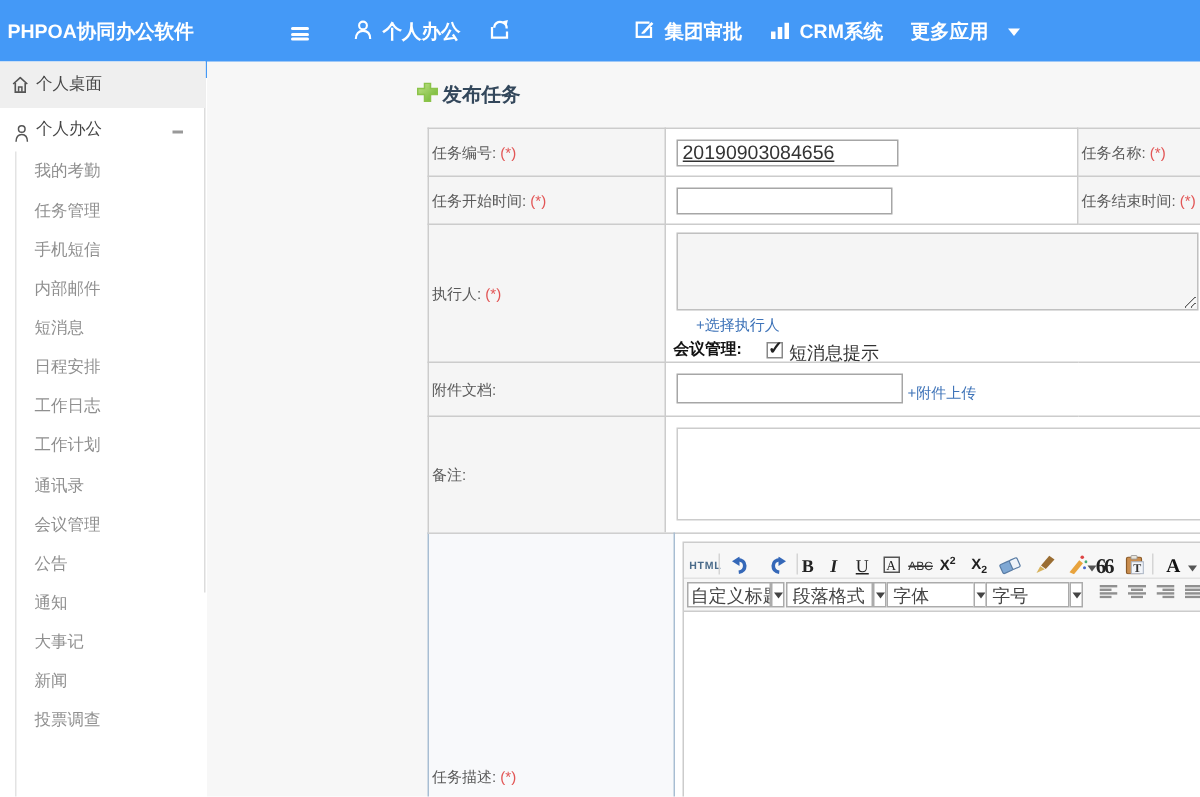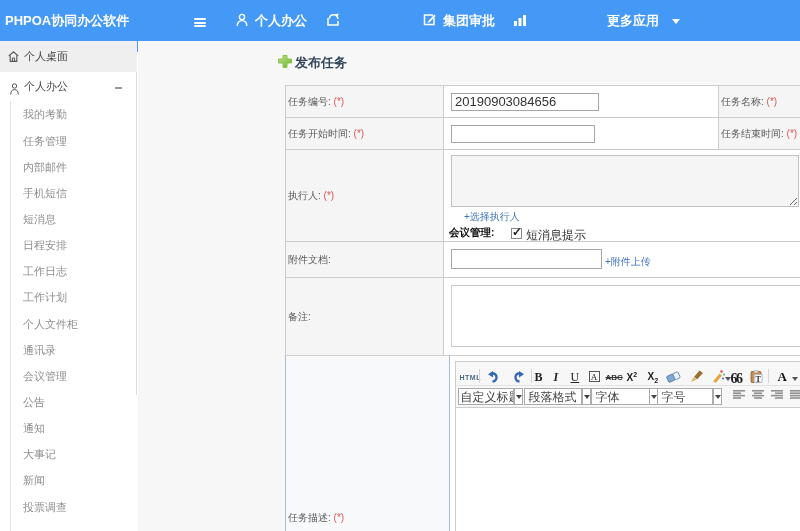--- a/index.html
+++ b/index.html
@@ -55,20 +55,21 @@
   <svg class="nicon" style="left:423px" width="13" height="13" viewBox="0 0 13 13">
       <path d="M10 2 L1.5 2 L1.5 11.5 L11 11.5 L11 5" fill="none" stroke="#fff" stroke-width="1.5"></path>
       <path d="M5 8.5 L11.3 1.6 L12.6 2.9 L6.6 9.3 L4.6 9.7 Z" fill="#fff"></path>
     </svg>
   <span class="nav" style="left:443px">集团审批</span>
   <svg class="nicon" style="left:514px;top:15px" width="13" height="11" viewBox="0 0 13 11">
       <rect x="0" y="6" width="3" height="5" fill="#fff"></rect>
       <rect x="4.5" y="3" width="3" height="8" fill="#fff"></rect>
       <rect x="9" y="0" width="3" height="11" fill="#fff"></rect>
     </svg>
+  <span class="nav" style="left:533px">CRM系统</span>
   <span class="nav" style="left:607px">更多应用</span>
   <div id="caret"></div>
 </div>
 <div id="side">
   <div style="position:absolute;left:0;top:0;width:137px;height:31px;background:#efefef">
     <svg style="position:absolute;left:8px;top:10px" width="11" height="11" viewBox="0 0 11 11">
         <path d="M0.8 5 L5.5 0.8 L10.2 5" fill="none" stroke="#555" stroke-width="1.1"></path>
         <path d="M2.2 4.4 L2.2 10.4 L8.8 10.4 L8.8 4.4" fill="none" stroke="#555" stroke-width="1.1"></path>
         <path d="M4.4 10.2 L4.4 7 L6.6 7 L6.6 10.2" fill="none" stroke="#555" stroke-width="1"></path>
       </svg>
@@ -79,27 +80,26 @@
         <circle cx="4.5" cy="3" r="2.2" fill="none" stroke="#555" stroke-width="1"></circle>
         <path d="M0.7 11.5 C0.7 8.2 2.2 6.6 4.5 6.6 C6.8 6.6 8.3 8.2 8.3 11.5" fill="none" stroke="#555" stroke-width="1"></path>
       </svg>
     <span style="position:absolute;left:24px;top:0;line-height:29px;font-size:11px;color:#454545">个人办公</span>
     <div style="position:absolute;left:115px;top:15px;width:7px;height:1.5px;background:#999"></div>
   </div>
   <div style="position:absolute;left:10px;top:60px;width:1px;height:430px;background:#e3e3e3"></div>
   <div class="sub">
     <div class="si">我的考勤</div>
     <div class="si">任务管理</div>
+    <div class="si">手机短信</div>
     <div class="si">内部邮件</div>
-    <div class="si">手机短信</div>
     <div class="si">短消息</div>
     <div class="si">日程安排</div>
     <div class="si">工作日志</div>
     <div class="si">工作计划</div>
-    <div class="si">个人文件柜</div>
     <div class="si">通讯录</div>
     <div class="si">会议管理</div>
     <div class="si">公告</div>
     <div class="si">通知</div>
     <div class="si">大事记</div>
     <div class="si">新闻</div>
     <div class="si">投票调查</div>
   </div>
 </div>
 <div id="main">
@@ -110,21 +110,21 @@
           <stop offset="1" stop-color="#6cb52d"></stop>
         </linearGradient>
       </defs>
       <path d="M5 0.5 L9 0.5 L9 4 L13.5 4 L13.5 8 L9 8 L9 12.5 L5 12.5 L5 8 L0.5 8 L0.5 4 L5 4 Z" fill="url(#pg)" stroke="#8bc34a" stroke-width="1"></path>
     </svg>
   <div id="title">发布任务</div>
   <table>
     <tbody>
         <tr style="height:32px">
       <td class="lab">任务编号: <span class="red">(*)</span></td>
-      <td class="inp" style="width:275px"><input class="tx" style="width: 148px;" value="20190903084656"></td>
+      <td class="inp" style="width:275px"><input class="tx" style="width: 148px; text-decoration: underline;" value="20190903084656"></td>
       <td class="lab">任务名称: <span class="red">(*)</span></td>
 
     </tr>
     <tr style="height:32px">
       <td class="lab">任务开始时间: <span class="red">(*)</span></td>
       <td class="inp"><input class="tx" style="width: 144px;"></td>
       <td class="lab">任务结束时间: <span class="red">(*)</span></td>
 
     </tr>
     <tr style="height:92px">
@@ -176,21 +176,21 @@
                 </svg>
             <svg class="tico" style="left:57px;top:9px" width="12" height="12" viewBox="0 0 12 12">
                   <path d="M7.5 2.2 Q2.5 2.2 2.5 6.2 Q2.5 10 6.5 10.5" fill="none" stroke="#3568b8" stroke-width="2.4"></path>
                   <path d="M6 0 L11 3.2 L6 6.4 Z" fill="#3568b8"></path>
                 </svg>
             <i class="tsep" style="left:75px"></i>
             <span class="ted" style="left:79px;top:8px;font-family:'Liberation Serif',serif;font-size:12px;font-weight:bold;color:#222">B</span>
             <span class="ted" style="left:98px;top:8px;font-family:'Liberation Serif',serif;font-size:12px;font-style:italic;font-weight:bold;color:#222">I</span>
             <span class="ted" style="left:115px;top:8px;font-family:'Liberation Serif',serif;font-size:12px;color:#222;text-decoration:underline">U</span>
             <span class="ted" style="left:133px;top:9px;width:11px;height:11px;border:1px solid #555;font-size:9px;text-align:center;line-height:11px;color:#222;font-family:'Liberation Serif',serif">A</span>
-            <span class="ted" style="left:150px;top:11px;font-size:8px;font-weight:bold;color:#333;text-decoration:line-through">ABC</span>
+            <span class="ted" style="left:150px;top:11px;font-size:8px;font-weight:normal;color:#333;text-decoration:line-through">ABC</span>
             <span class="ted" style="left:171px;top:9px;font-size:10px;font-weight:bold;color:#222">X<sup style="font-size:7px">2</sup></span>
             <span class="ted" style="left:192px;top:9px;font-size:10px;font-weight:bold;color:#222">X<sub style="font-size:7px">2</sub></span>
             <svg class="tico" style="left:210px;top:8px" width="15" height="13" viewBox="0 0 15 13">
                   <g transform="rotate(-24 7 7)">
                     <rect x="1" y="4" width="7.5" height="6.5" rx="1" fill="#7fa8d4" stroke="#5a7da5" stroke-width="0.8"></rect>
                     <rect x="8" y="4" width="5.5" height="6.5" rx="1" fill="#eef3f9" stroke="#5a7da5" stroke-width="0.8"></rect>
                   </g>
                 </svg>
             <svg class="tico" style="left:234px;top:8px" width="14" height="13" viewBox="0 0 14 13">
                   <path d="M1 12 L3.5 7.5 L6.5 9.5 Z" fill="#d8b25c"></path>

